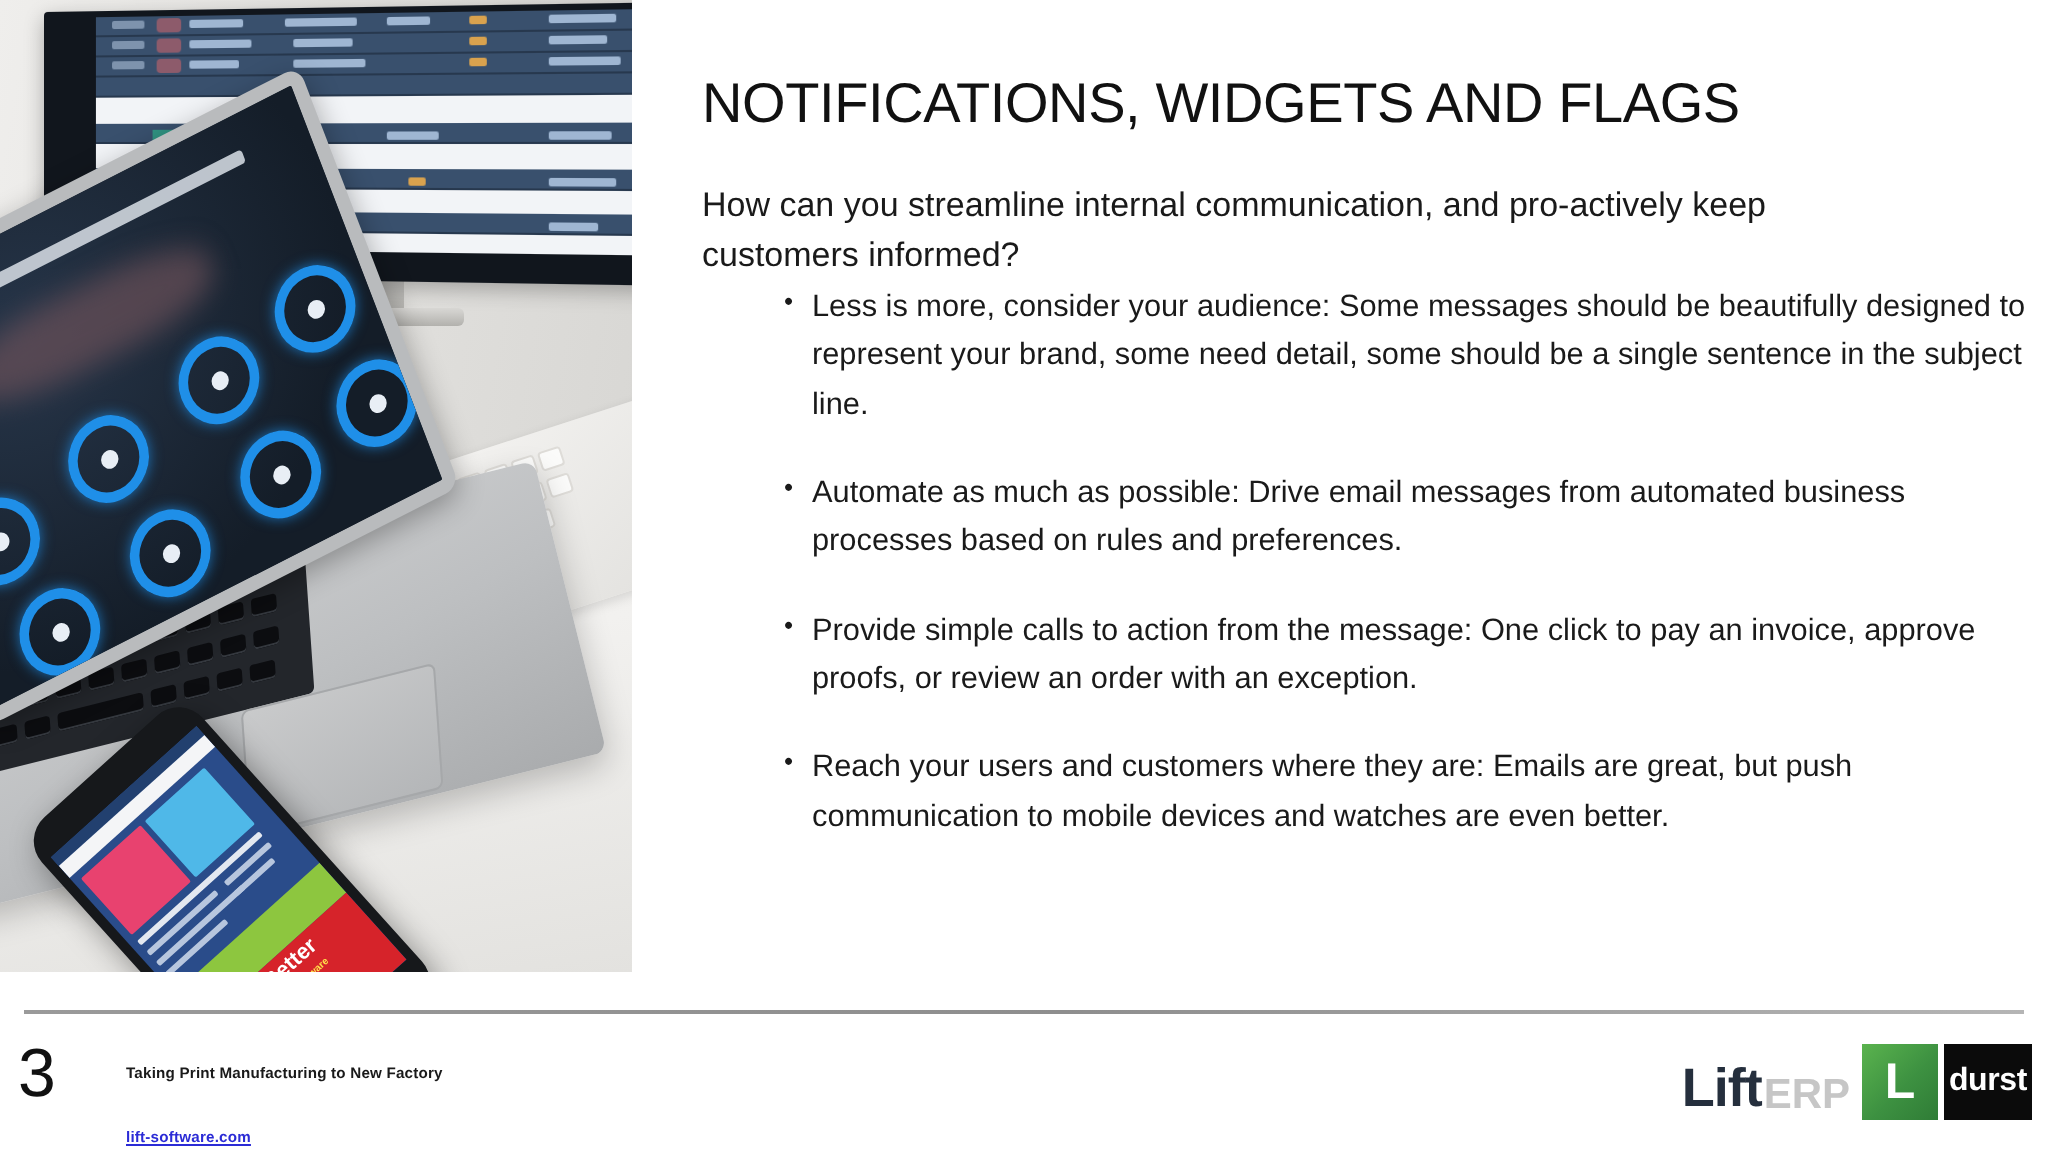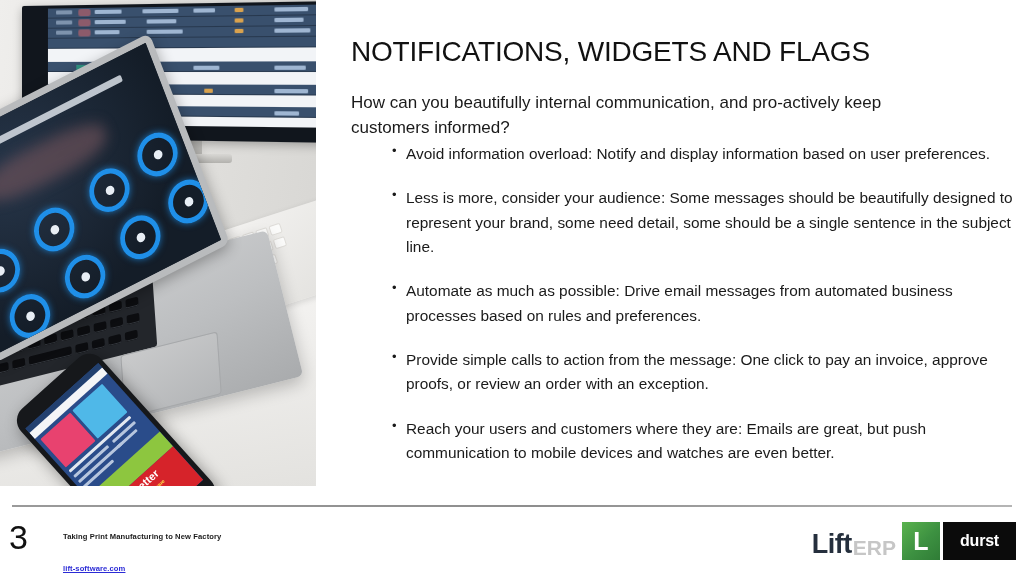--- a/index.html
+++ b/index.html
@@ -268,21 +268,21 @@
   .logo-lift { color: #252f3d; }
   .logo-erp  { color: #c6c6c6; font-size: 21px; letter-spacing: 0; margin-left: 1px; }
   .logo-green {
     width: 38px;
     margin-left: 6px;
     background: linear-gradient(135deg,#5ab34e 0%,#3d9141 55%,#2f7c36 100%);
     display: flex; align-items: center; justify-content: center;
     color: #ffffff; font-size: 25px; font-weight: 600;
   }
   .logo-black {
-    width: 73px;
+    width: 44px;
     margin-left: 3px;
     background: #0b0b0b;
     display: flex; align-items: center; justify-content: center;
     color: #ffffff; font-size: 16px; font-weight: 600; letter-spacing: -0.2px;
   }
 </style>
 </head>
 <body>
 
 <div class="slide">
@@ -442,24 +442,23 @@
           <div class="ph-text" style="left:5px;top:114px;font-size:11px;">Sleep Better</div>
           <div class="ph-text" style="left:5px;top:128px;font-size:5px;color:#ffe24a;">Happy Factory Dinnerware</div>
         </div>
 
       </div>
     </div>
   </div>
 
   <h1 class="title">NOTIFICATIONS, WIDGETS AND FLAGS</h1>
 
-  <p class="subtitle">How can you beautifully internal communication, and pro-actively keep customers informed?</p>
+  <p class="subtitle">How can you streamline internal communication, and pro-actively keep customers informed?</p>
 
   <ul class="bullets">
-    <li>Avoid information overload:  Notify and display information based on user preferences.</li>
     <li>Less is more, consider your audience:  Some messages should be beautifully designed to represent your brand, some need detail, some should be a single sentence in the subject line.</li>
     <li>Automate as much as possible: Drive email messages from automated business processes based on rules and preferences.</li>
     <li>Provide simple calls to action from the message: One click to pay an invoice, approve proofs, or review an order with an exception.</li>
     <li>Reach your users and customers where they are: Emails are great, but push communication to mobile devices and watches are even better.</li>
   </ul>
 
   <div class="divider"></div>
 
   <div class="slide-num">3</div>
 

